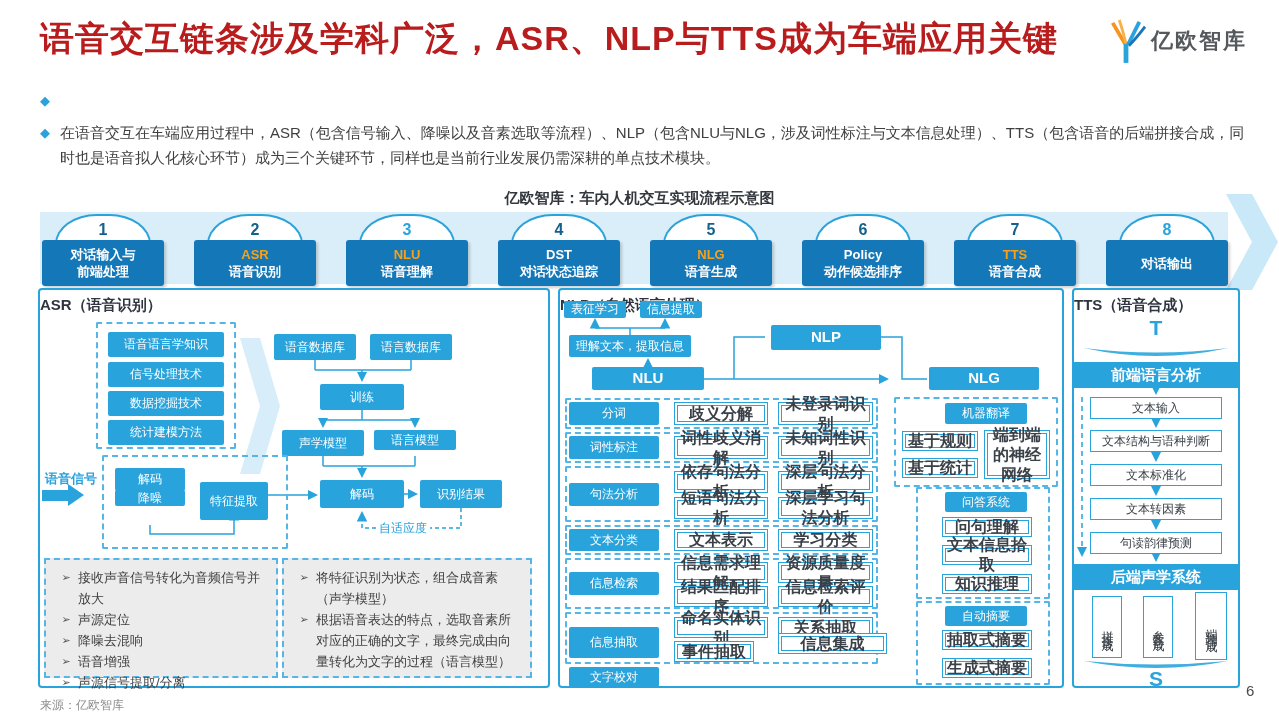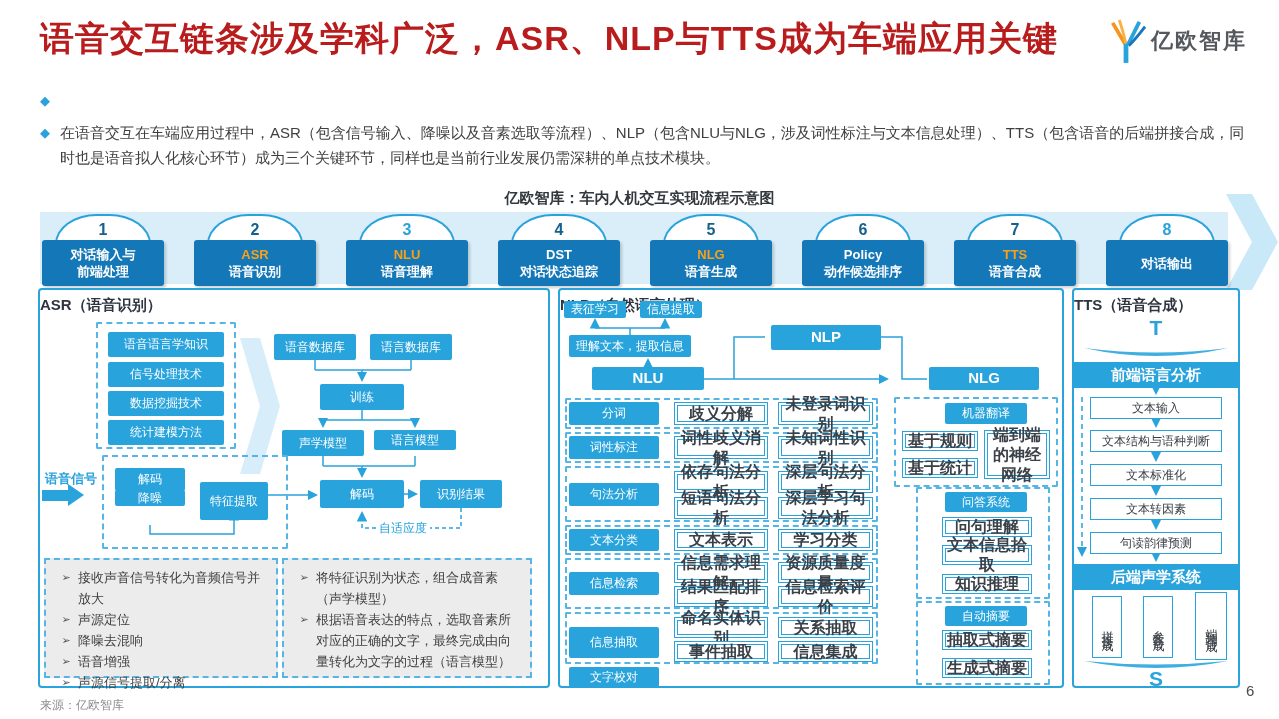--- a/index.html
+++ b/index.html
@@ -290,22 +290,22 @@
     <div class="bx fill" style="left:9px;top:282px;width:90px;height:23px">信息检索</div>
     <div class="bx out2" style="left:114px;top:272px;width:94px;height:21px">信息需求理解</div>
     <div class="bx out2" style="left:218px;top:272px;width:95px;height:21px">资源质量度量</div>
     <div class="bx out2" style="left:114px;top:296px;width:94px;height:21px">结果匹配排序</div>
     <div class="bx out2" style="left:218px;top:296px;width:95px;height:21px">信息检索评价</div>
 
     <div class="dash" style="left:5px;top:322px;width:313px;height:52px"></div>
     <div class="bx fill" style="left:9px;top:337px;width:90px;height:31px">信息抽取</div>
     <div class="bx out2" style="left:114px;top:327px;width:94px;height:21px">命名实体识别</div>
     <div class="bx out2" style="left:218px;top:327px;width:95px;height:21px">关系抽取</div>
-    <div class="bx out2" style="left:114px;top:351px;width:94px;height:21px">事件抽取</div>
-    <div class="bx out2" style="left:218px;top:351px;width:95px;height:21px">信息集成</div>
+    <div class="bx out2" style="left:114px;top:351px;width:80px;height:21px">事件抽取</div>
+    <div class="bx out2" style="left:218px;top:343px;width:109px;height:21px">信息集成</div>
 
     <div class="bx fill" style="left:9px;top:377px;width:90px;height:20px">文字校对</div>
 
     <div class="dash" style="left:334px;top:107px;width:164px;height:90px"></div>
     <div class="bx fill" style="left:385px;top:113px;width:82px;height:21px">机器翻译</div>
     <div class="bx out2" style="left:342px;top:141px;width:76px;height:20px">基于规则</div>
     <div class="bx out2" style="left:342px;top:168px;width:76px;height:20px">基于统计</div>
     <div class="bx out2" style="left:424px;top:140px;width:66px;height:49px;padding:0 4px">端到端的神经网络</div>
 
     <div class="dash" style="left:356px;top:197px;width:134px;height:112px"></div>

